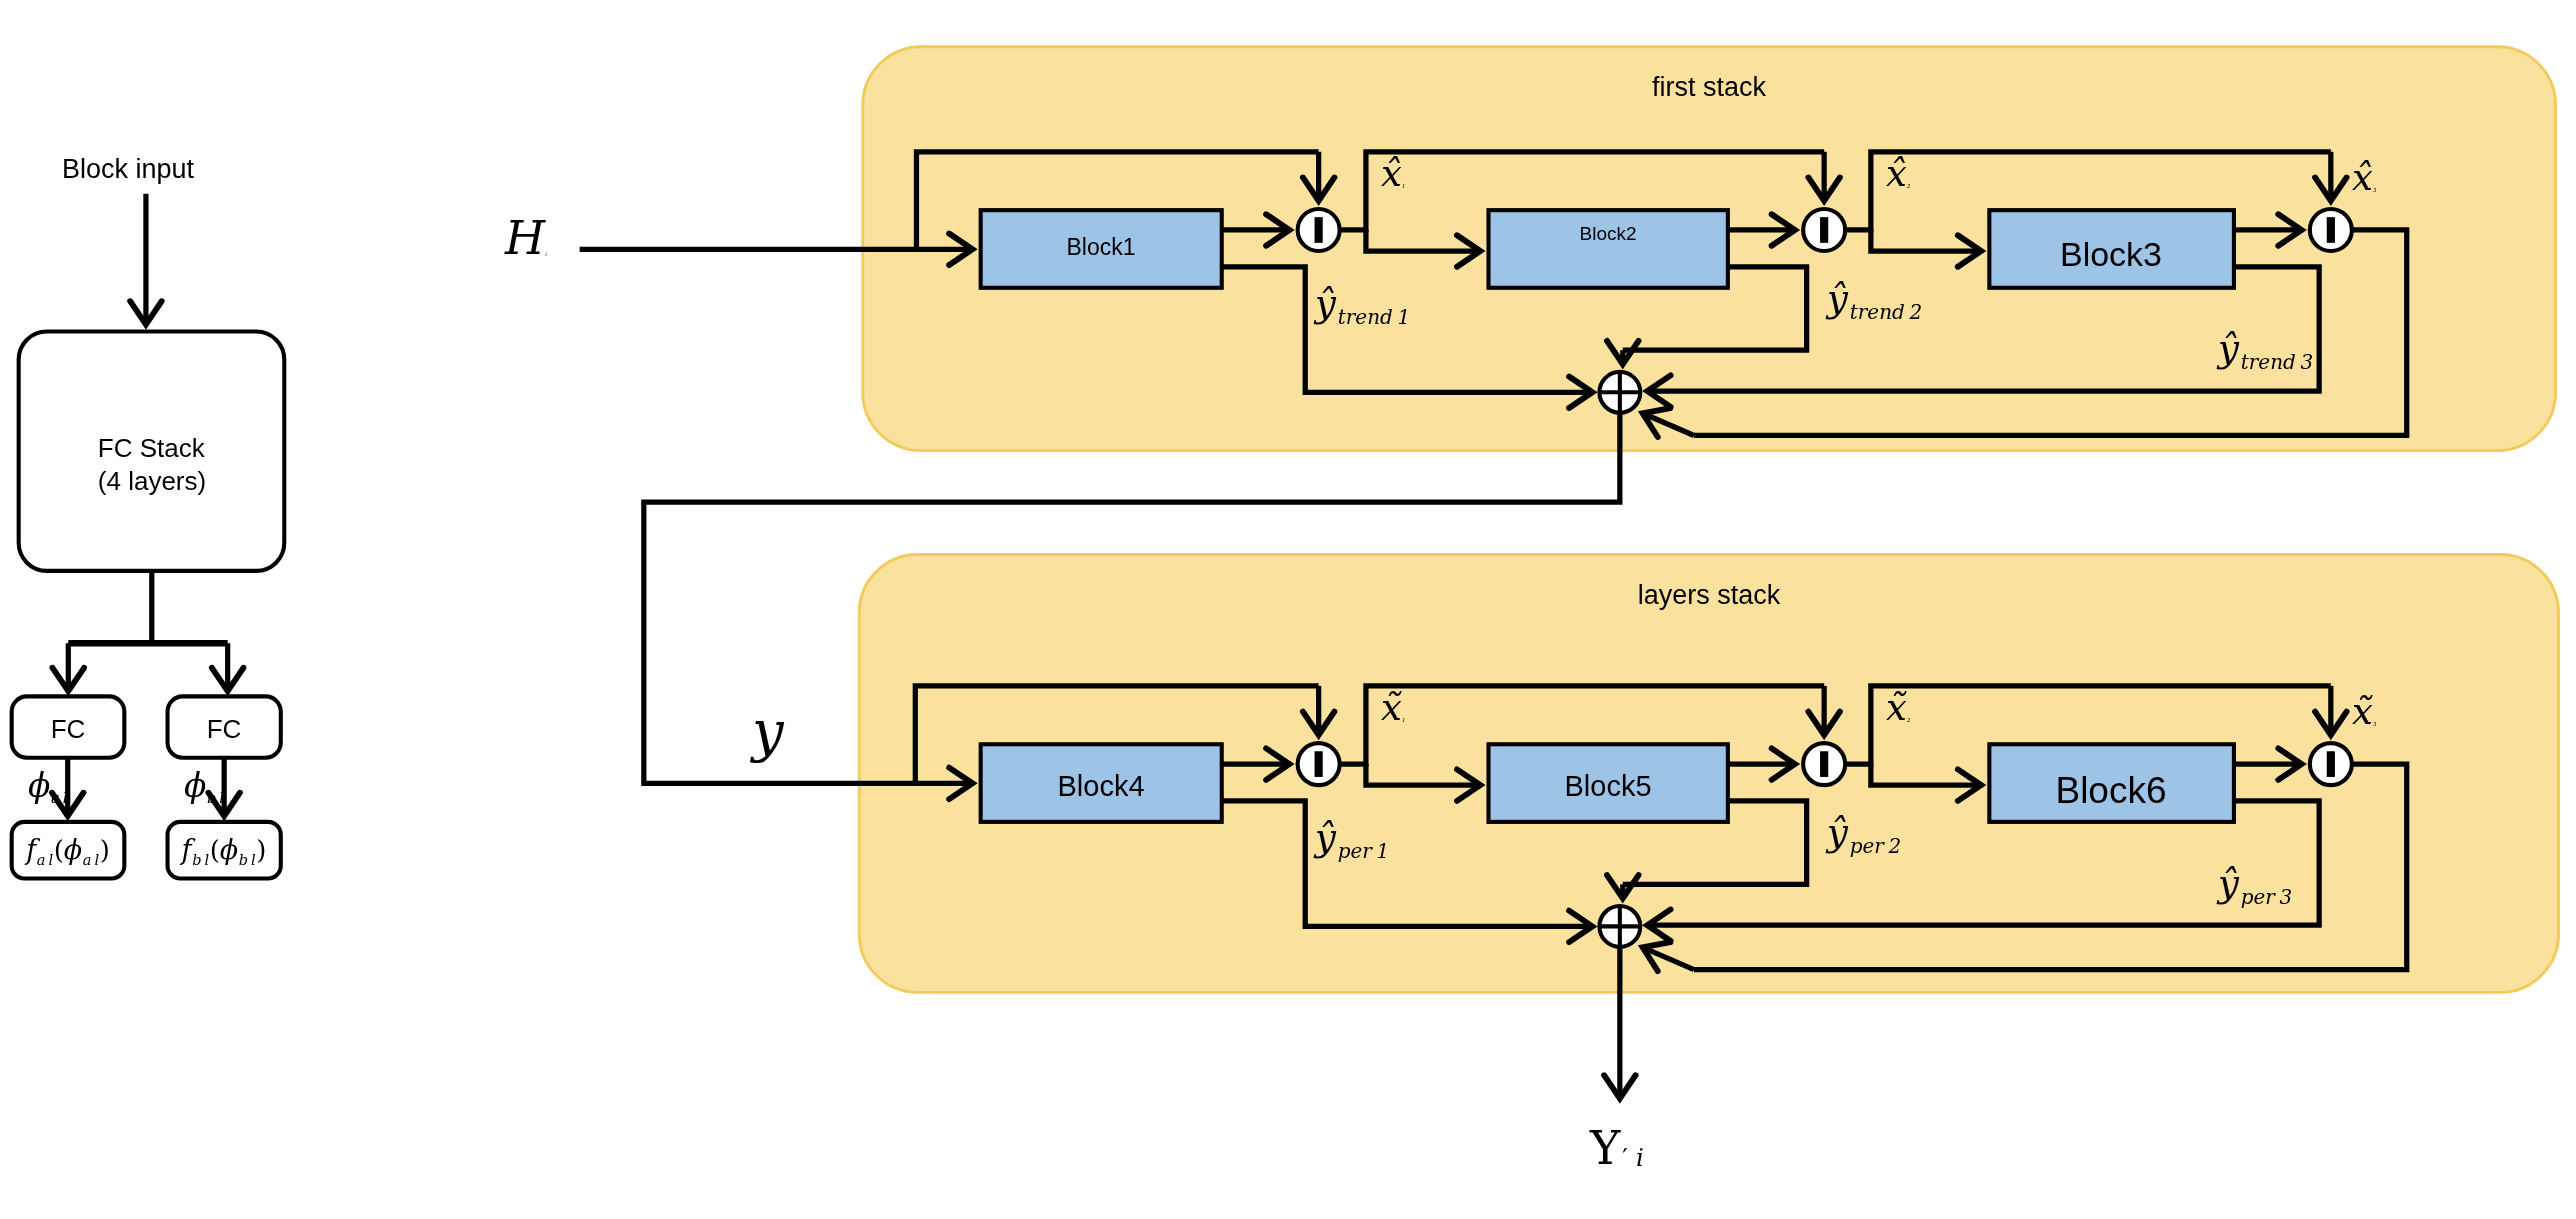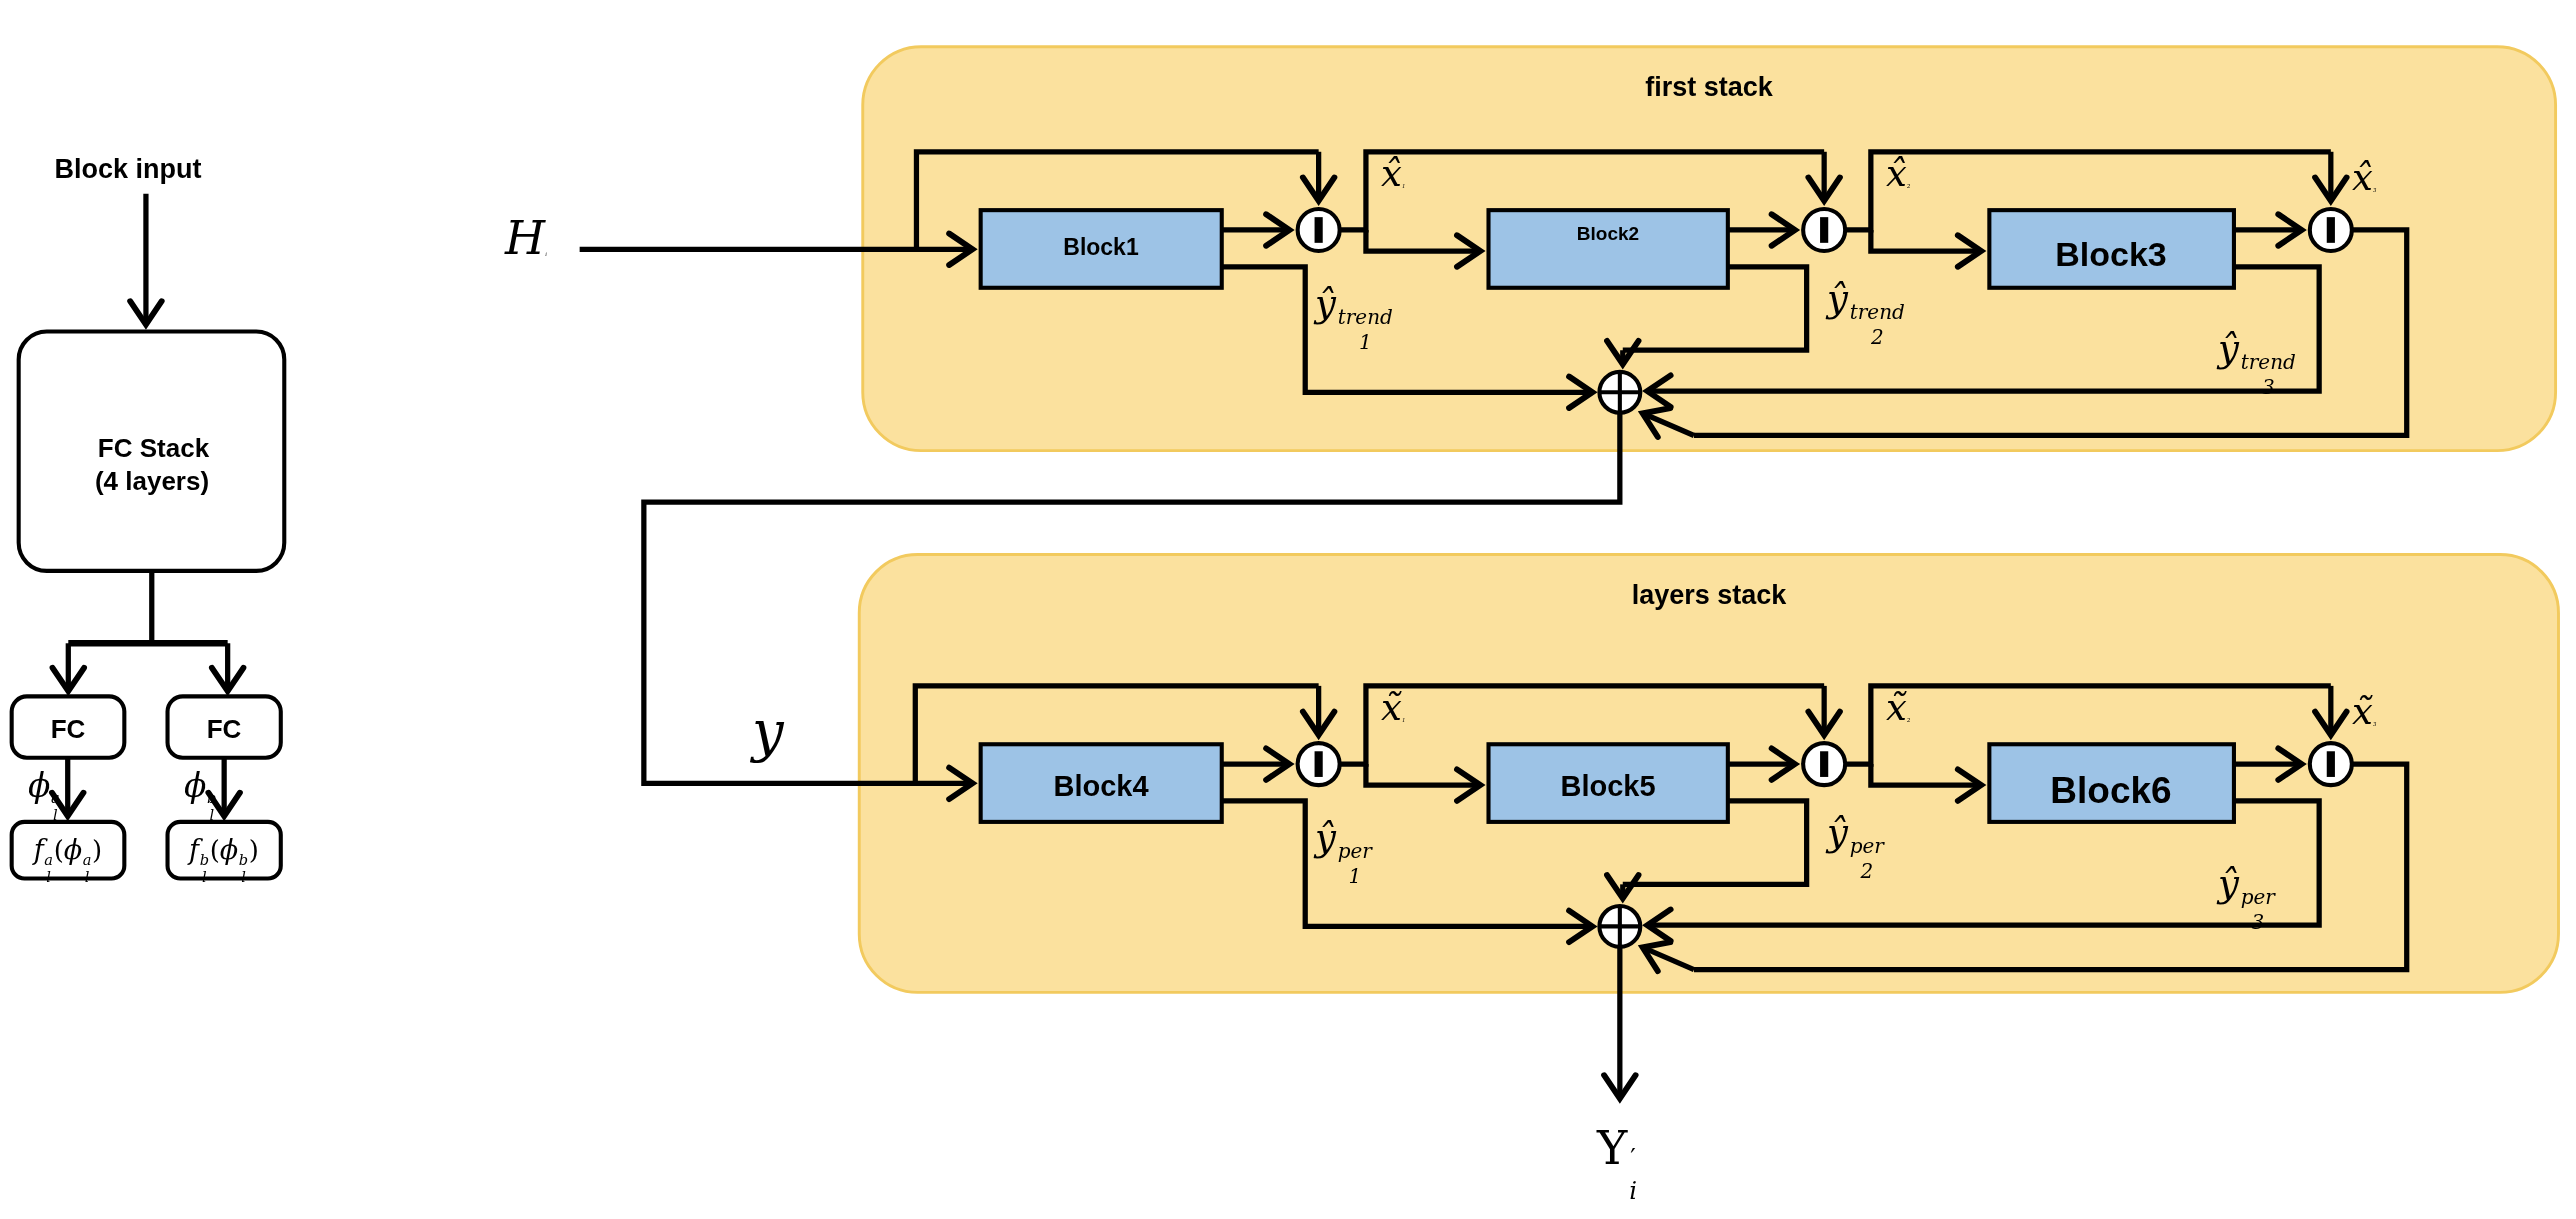--- a/index.html
+++ b/index.html
@@ -1,27 +1,27 @@
 <!DOCTYPE html>
 <html style="--stack-fill: #FBE19E; --stack-border: #F2CA5E; --block-fill: #9DC3E6; --wire: #000000;font-size:9.3px"><head>
 <meta charset="utf-8">
 <style>
   html,body{margin:0;padding:0;background:#fff;}
   #canvas{position:relative;width:2576px;height:1220px;background:#fff;overflow:hidden;
           font-family:"Liberation Sans",sans-serif;color:#000;}
   #wires{position:absolute;left:0;top:0;}
-  .slabel{position:absolute;line-height:1.25;white-space:nowrap;text-align:right;
-          font-family:"Liberation Sans",sans-serif;color:#000;font-weight:bold;}
+  .slabel{position:absolute;line-height:1.25;white-space:nowrap;text-align:left;
+          font-family:"Liberation Sans",sans-serif;color:#000;}
   .mlabel{position:absolute;line-height:1;white-space:nowrap;
           font-family:"DejaVu Serif",serif;font-style:italic;color:#000;}
   .mbase{font-size:37px;}
   .big{font-size:46px;}
   .huge{font-size:56px;}
   .msub{font-size:0.58em;font-style:italic;position:relative;top:0.28em;}
-  .ss{display:inline-flex;flex-direction:column;align-items:center;
+  .ss{display:inline-flex;align-items:flex-end;
       font-size:20px;line-height:1;vertical-align:baseline;margin-left:1.8px;
       transform:translateY(8.2px);gap:4.7px;}
   .ss .up,.ss .dn{display:block;}
   .upright{font-style:normal;}
   .fsmall{font-size:27px;}
   .fss{font-size:14.6px;transform:translateY(5.8px);gap:2.9px;margin-left:0.6px;margin-right:0.6px;}
   .par{font-style:normal;font-size:26px;}
 </style>
 </head>
 <body>

